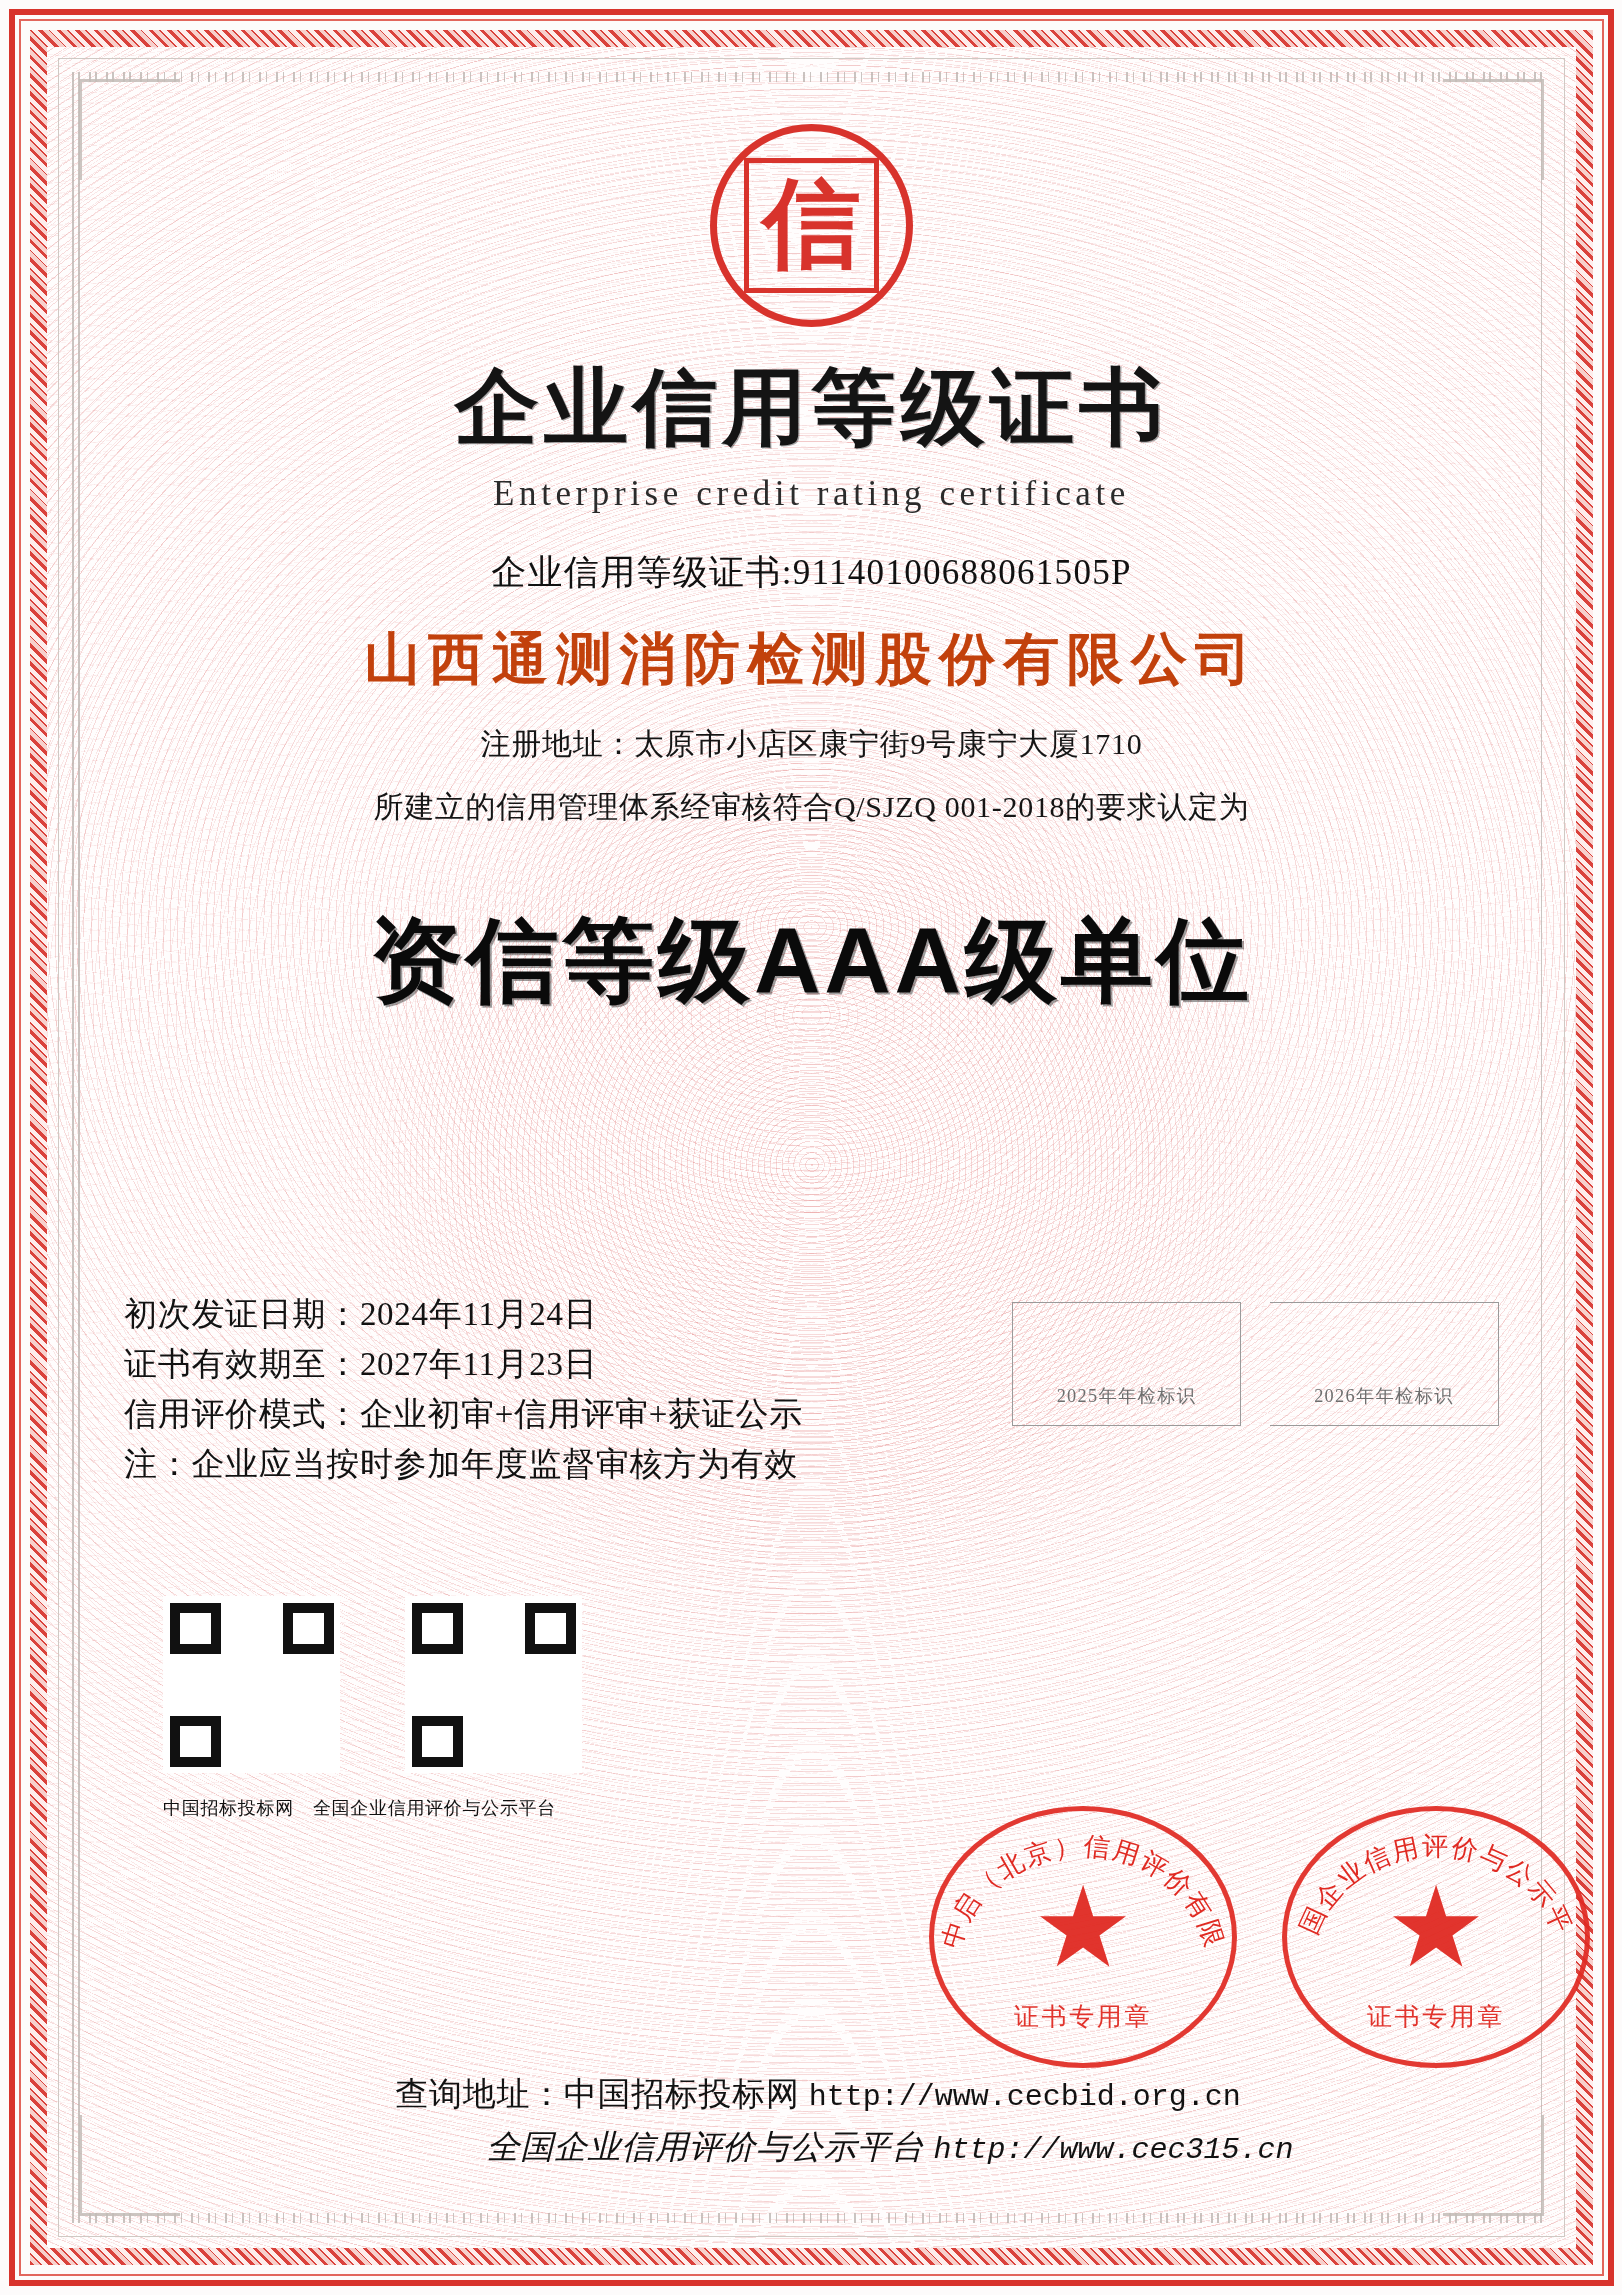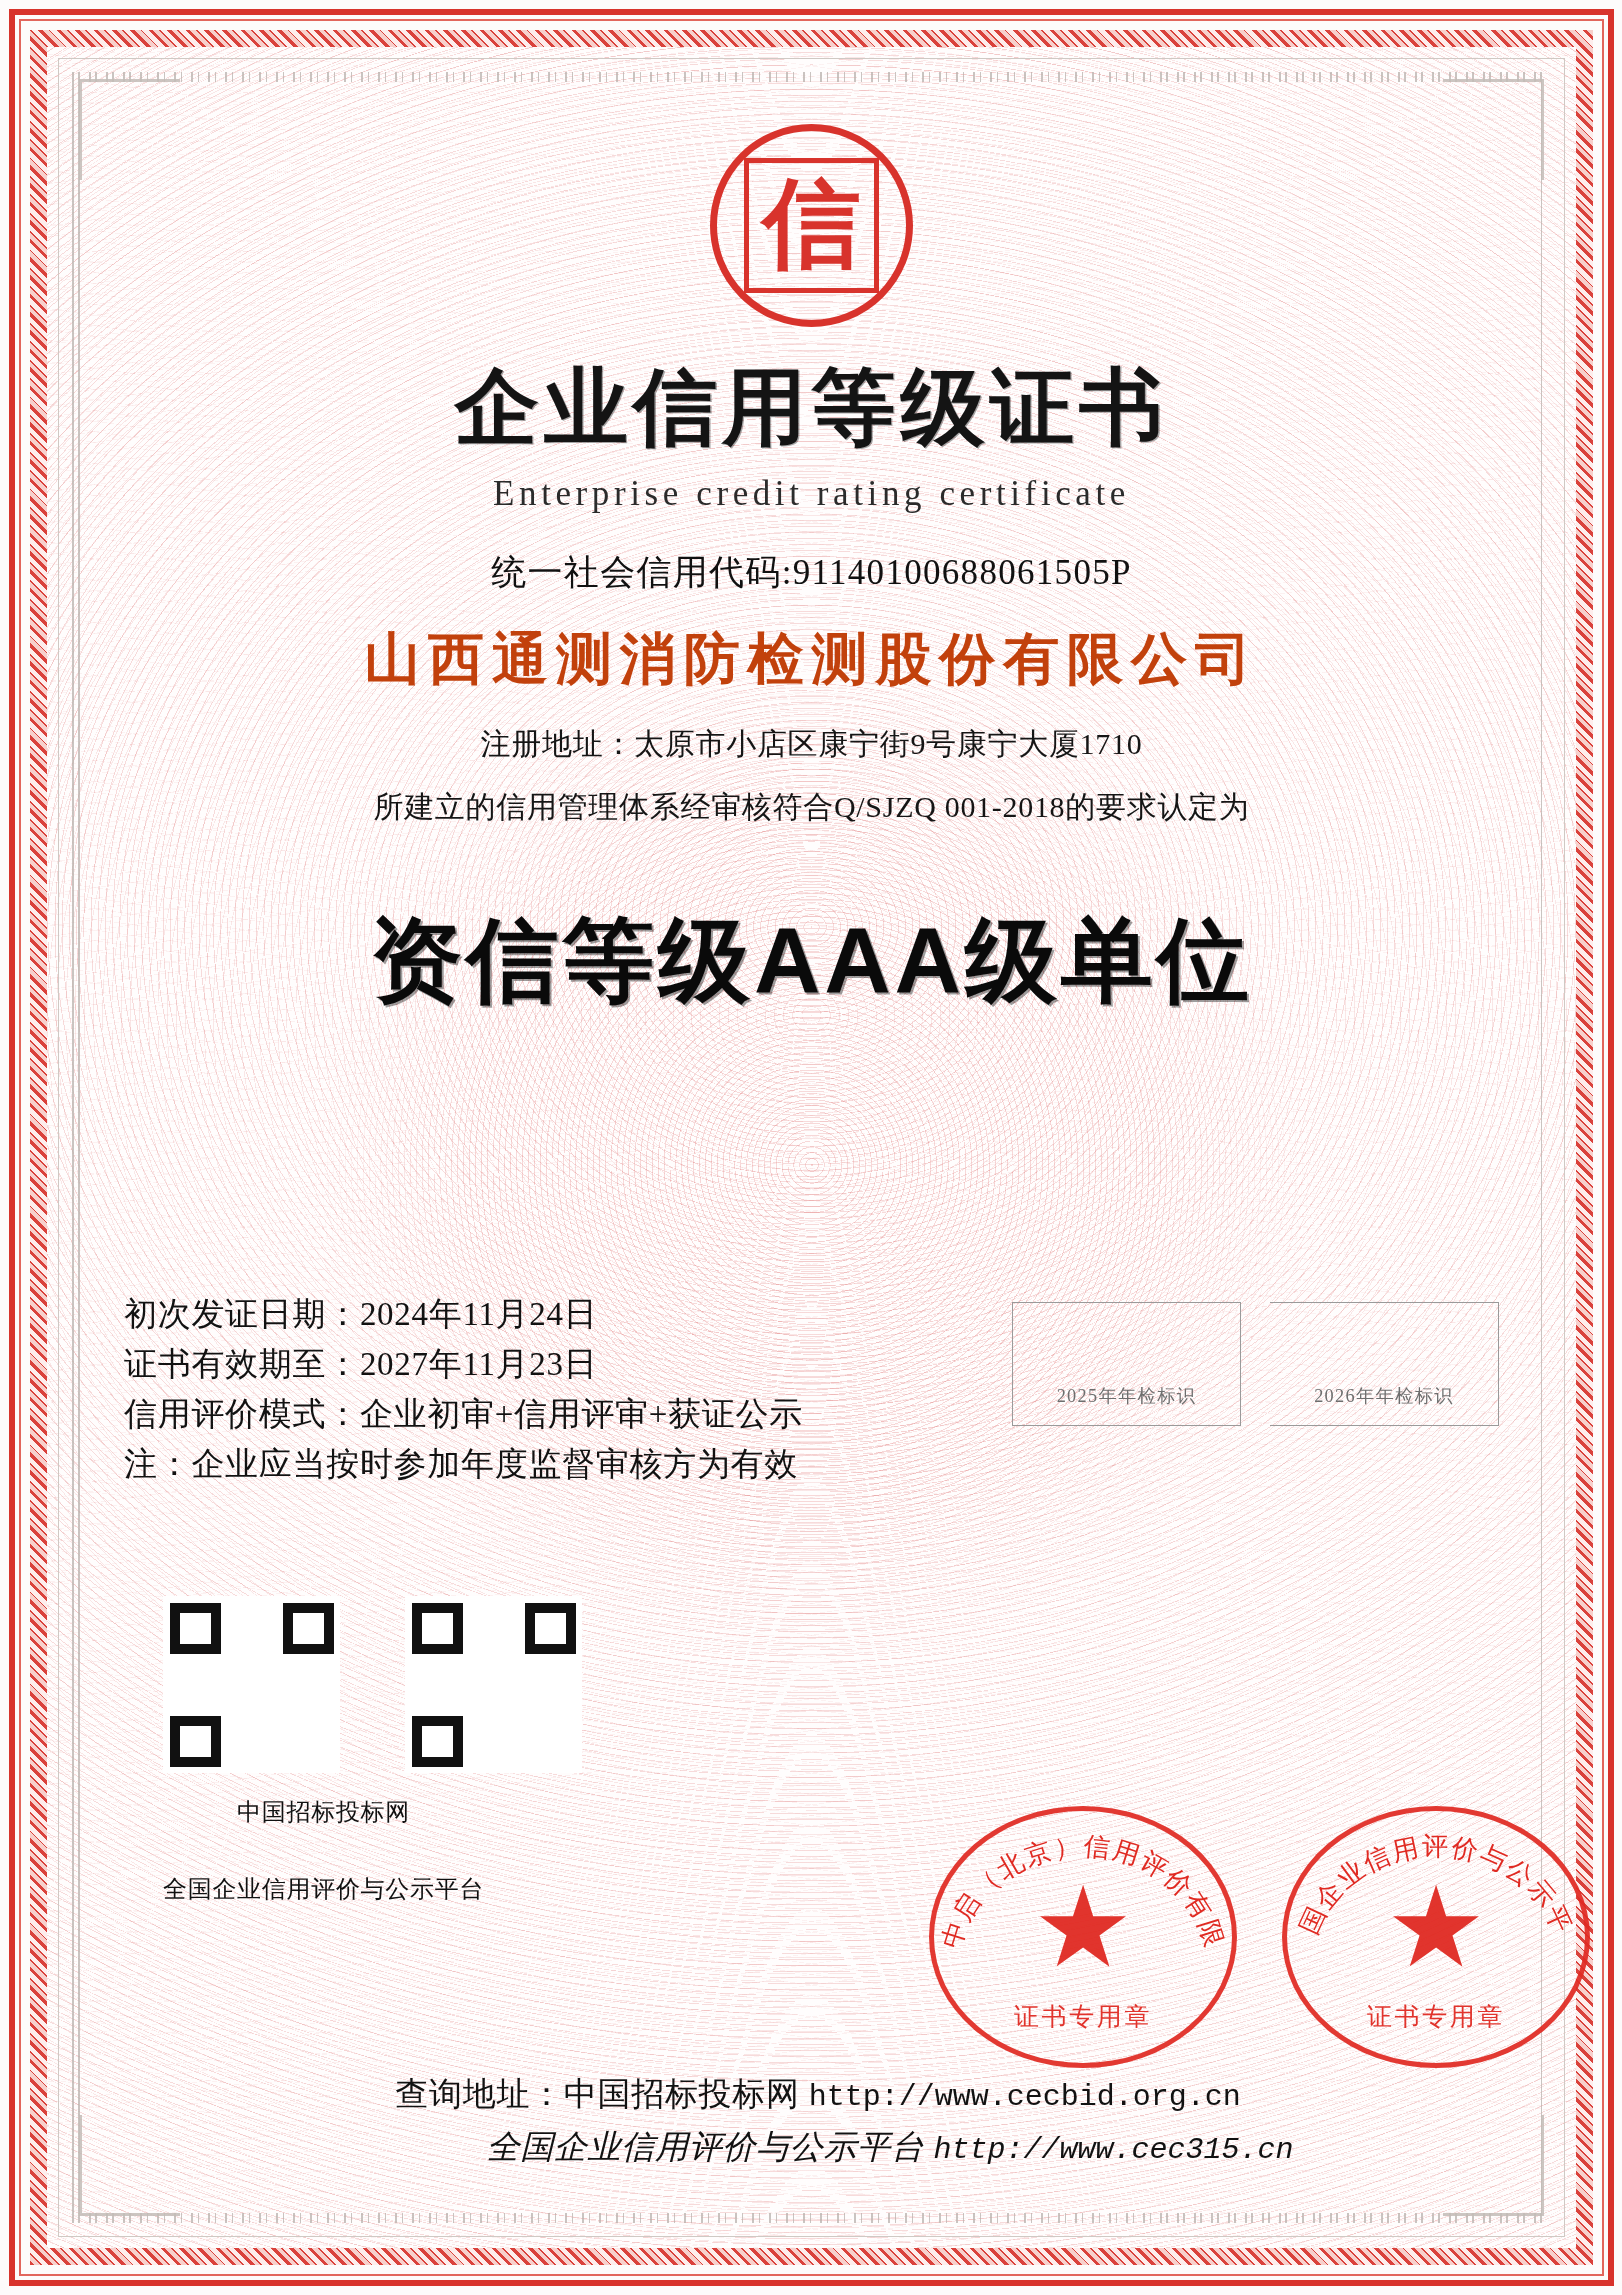--- a/index.html
+++ b/index.html
@@ -303,25 +303,24 @@
     width: 51px; height: 51px;
     background: #fff;
     border: 10.5px solid #111;
     box-sizing: border-box;
   }
   .qr-caption-row {
     position: absolute;
     left: 39px;
     top: 1685px;
     display: flex;
-    gap: 45px;
-    font-size: 24px;
+    gap: 19px;
+    font-size: 18px;
     color: #111;
     letter-spacing: 0.7px;
-    flex-direction: column;
   }
 
   .stamp {
     position: absolute;
     width: 308px;
     height: 262px;
   }
   .stamp .circle {
     position: absolute;
     inset: 0;
@@ -404,21 +403,21 @@
 
     <div class="seal-top">
       <div class="ring"></div>
       <div class="inner-box"></div>
       <div class="glyph">信</div>
     </div>
 
     <div class="title-cn">企业信用等级证书</div>
     <div class="title-en">Enterprise credit rating certificate</div>
 
-    <div class="code-line">统一社会信用代码:91140100688061505P</div>
+    <div class="code-line">企业信用等级证书:91140100688061505P</div>
 
     <div class="company">山西通测消防检测股份有限公司</div>
 
     <div class="address">注册地址：太原市小店区康宁街9号康宁大厦1710</div>
     <div class="statement">所建立的信用管理体系经审核符合Q/SJZQ 001-2018的要求认定为</div>
 
     <div class="grade">资信等级AAA级单位</div>
 
     <div class="mid-row">
       <div class="info-block">

